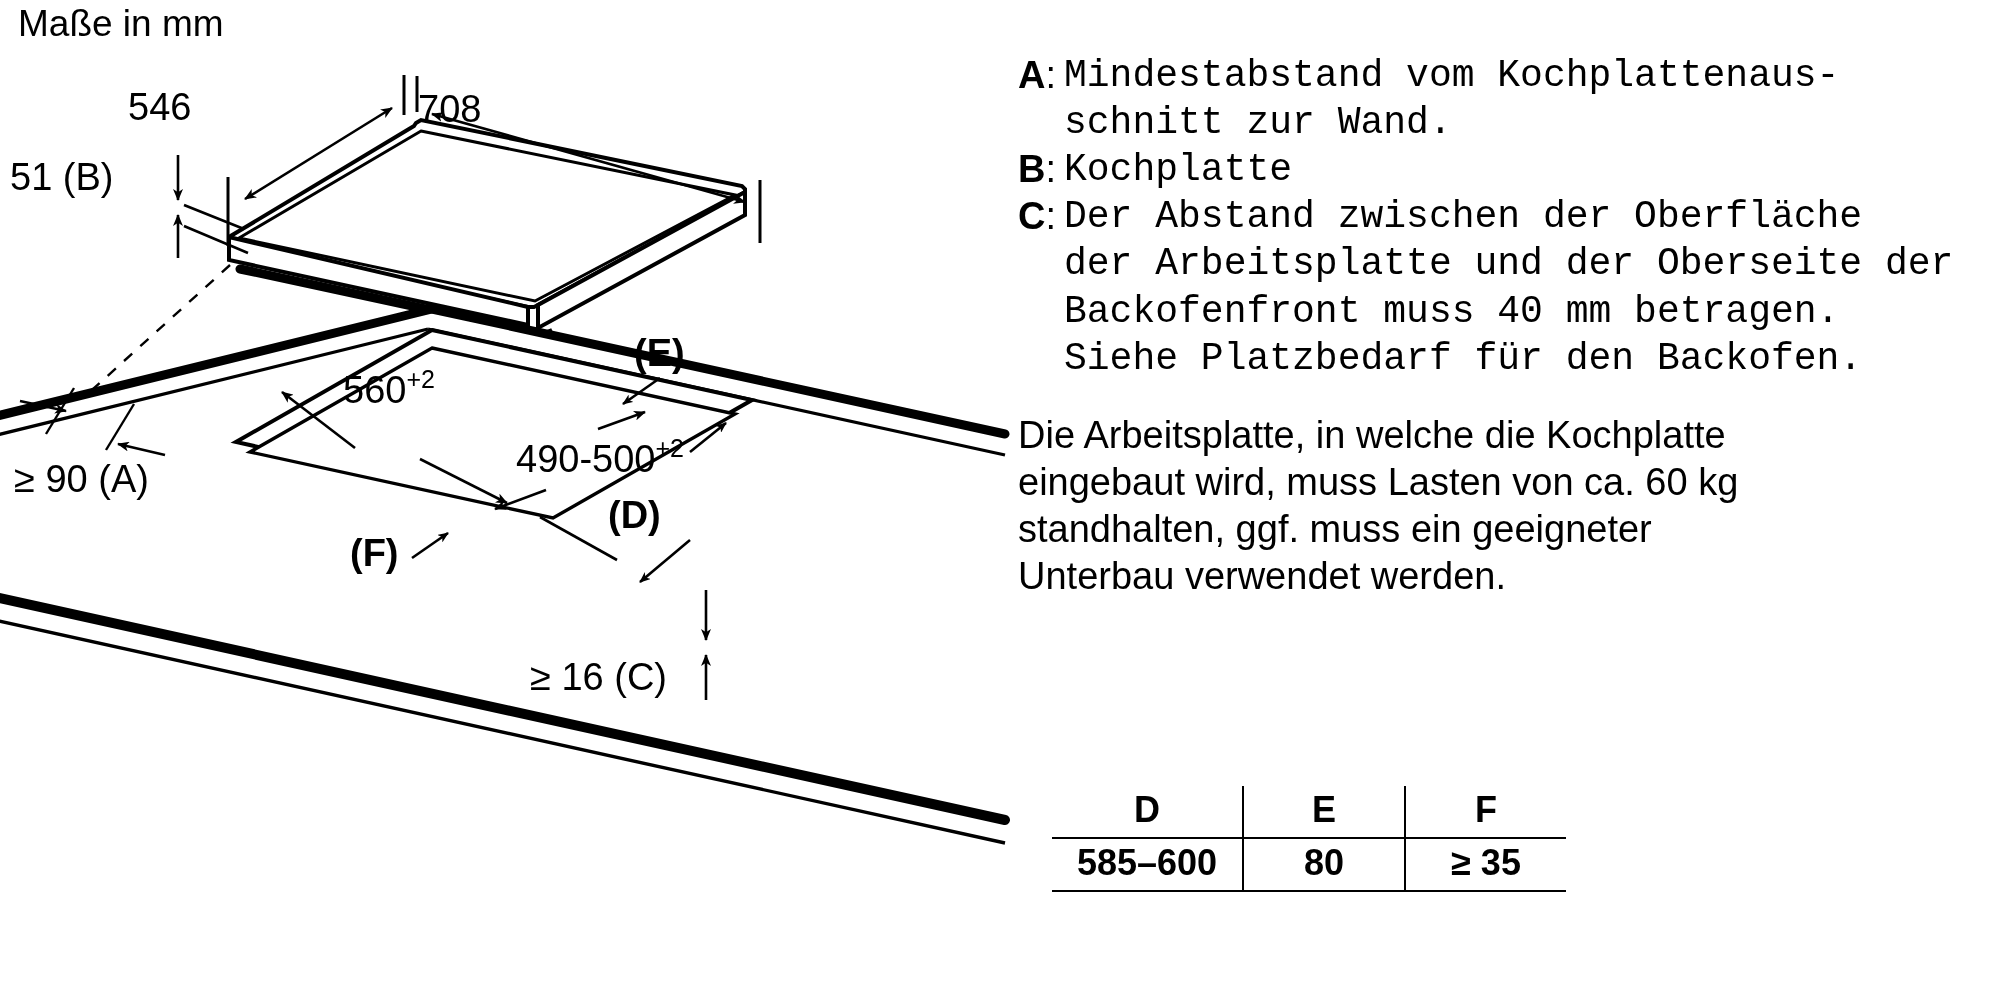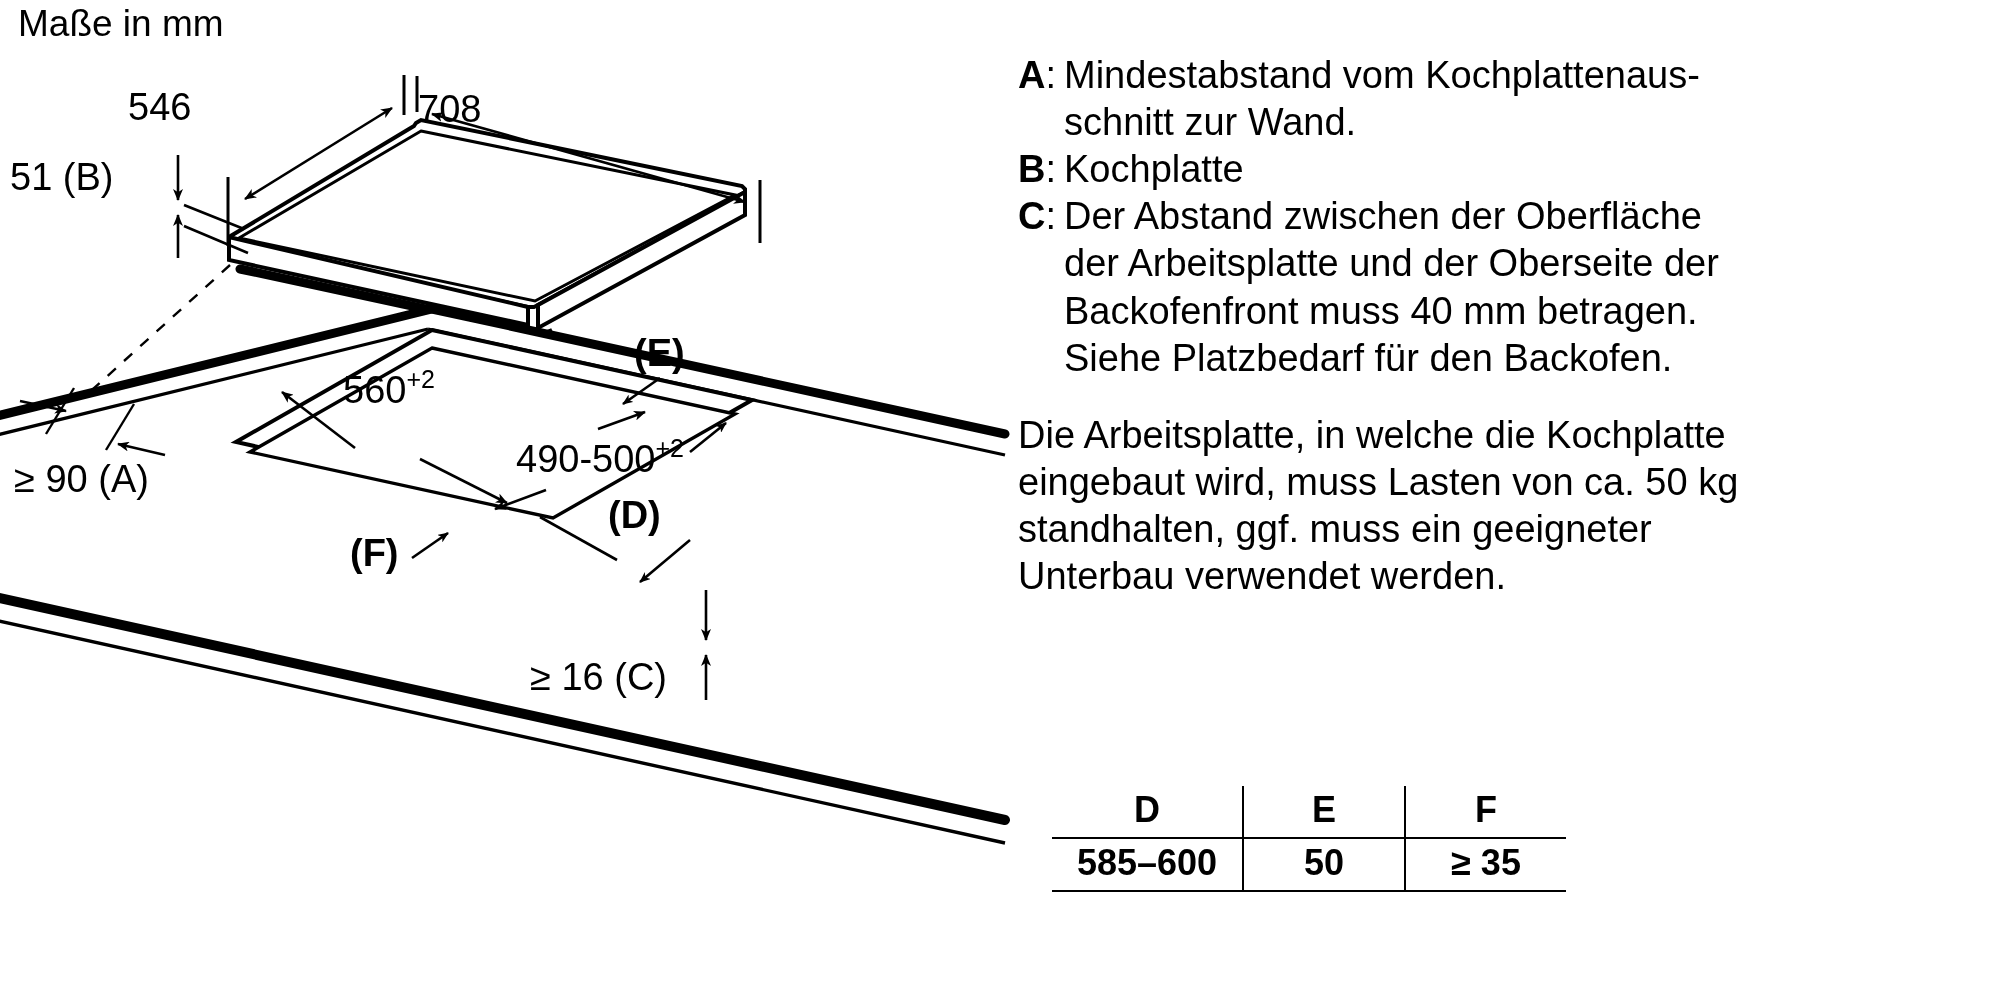--- a/index.html
+++ b/index.html
@@ -84,20 +84,21 @@
     white-space: pre;
   }
   .legend-colon {
     flex: 0 0 auto;
     white-space: pre;
   }
   .legend-val {
     flex: 1 1 auto;
     padding-left: 8px;
     white-space: pre-line;
+    font-family: Liberation Mono, monospace;
   }
   .note-para {
     margin: 30px 0 0 0;
     font-size: 38px;
     line-height: 1.24;
     white-space: pre-line;
   }
 
   
   #spec-table {
@@ -281,35 +282,35 @@
         <span class="legend-key">C</span>
         <span class="legend-colon">:</span>
         <span class="legend-val">Der Abstand zwischen der Oberfläche
 der Arbeitsplatte und der Oberseite der
 Backofenfront muss 40 mm betragen.
 Siehe Platzbedarf für den Backofen.</span>
       </li>
     </ul>
 
     <p class="note-para">Die Arbeitsplatte, in welche die Kochplatte
-eingebaut wird, muss Lasten von ca. 50 kg
+eingebaut wird, muss Lasten von ca. 60 kg
 standhalten, ggf. muss ein geeigneter
 Unterbau verwendet werden.</p>
   </div>
 
   <table id="spec-table">
     <thead>
       <tr>
         <th class="c-d">D</th>
         <th class="c-e">E</th>
         <th class="c-f">F</th>
       </tr>
     </thead>
     <tbody>
       <tr>
         <td class="c-d">585–600</td>
-        <td class="c-e">50</td>
+        <td class="c-e">80</td>
         <td class="c-f">≥ 35</td>
       </tr>
     </tbody>
   </table>
 
 </div>
 
 </body></html>

